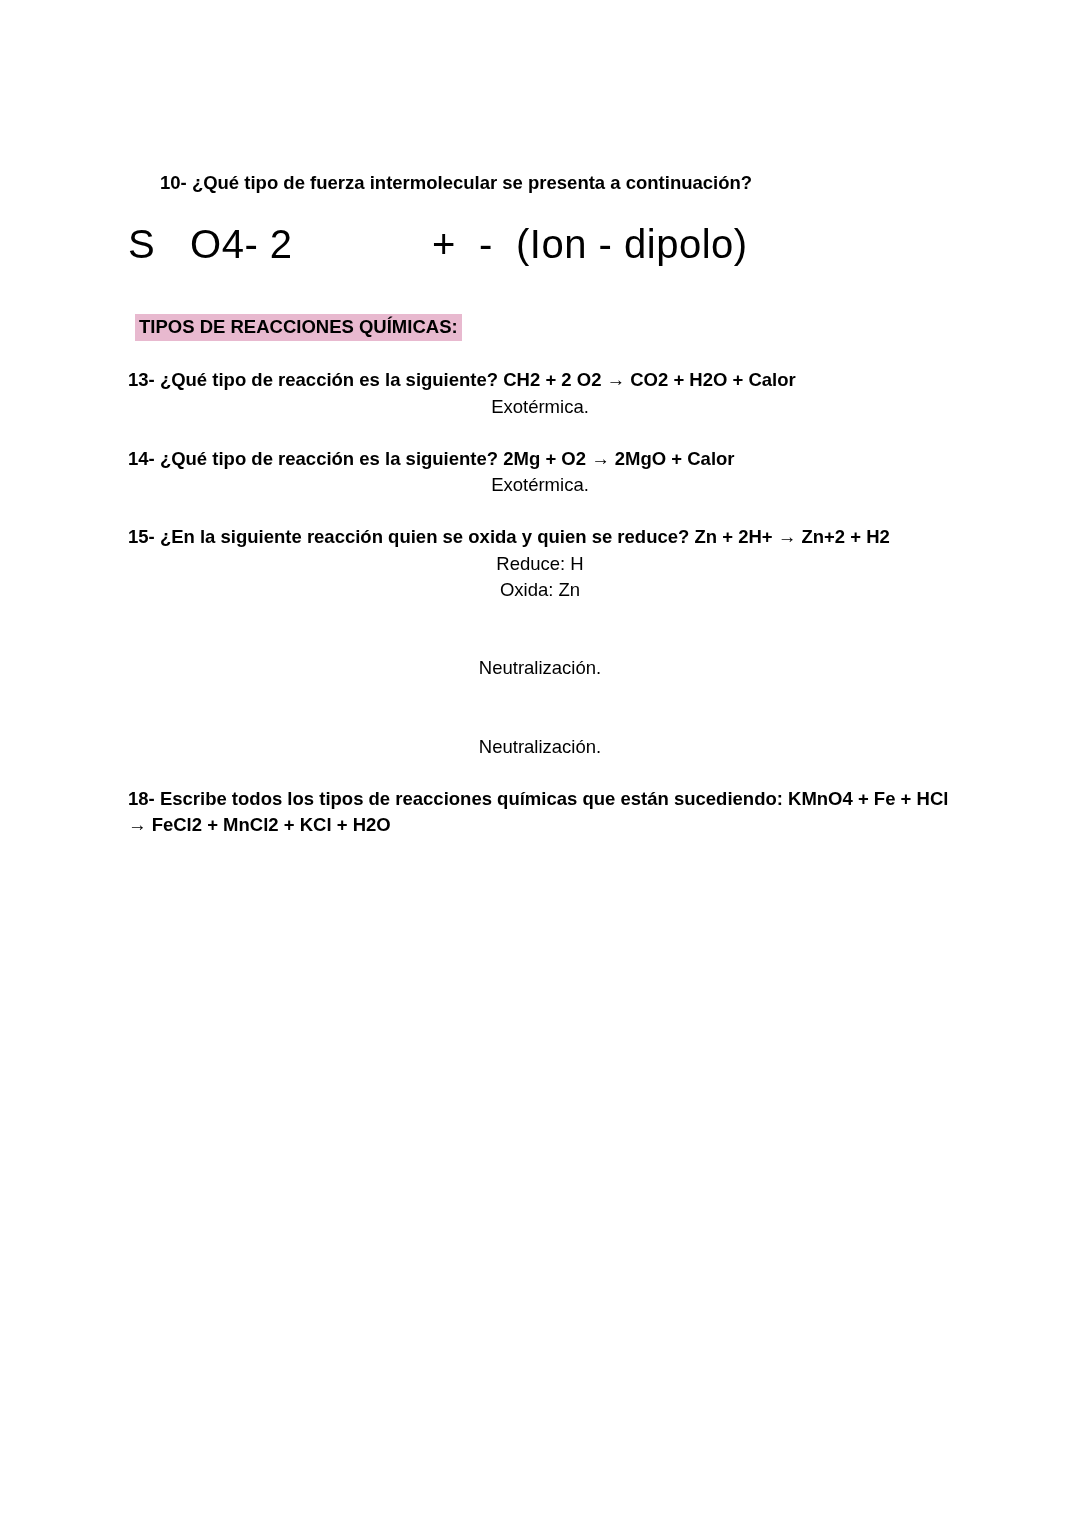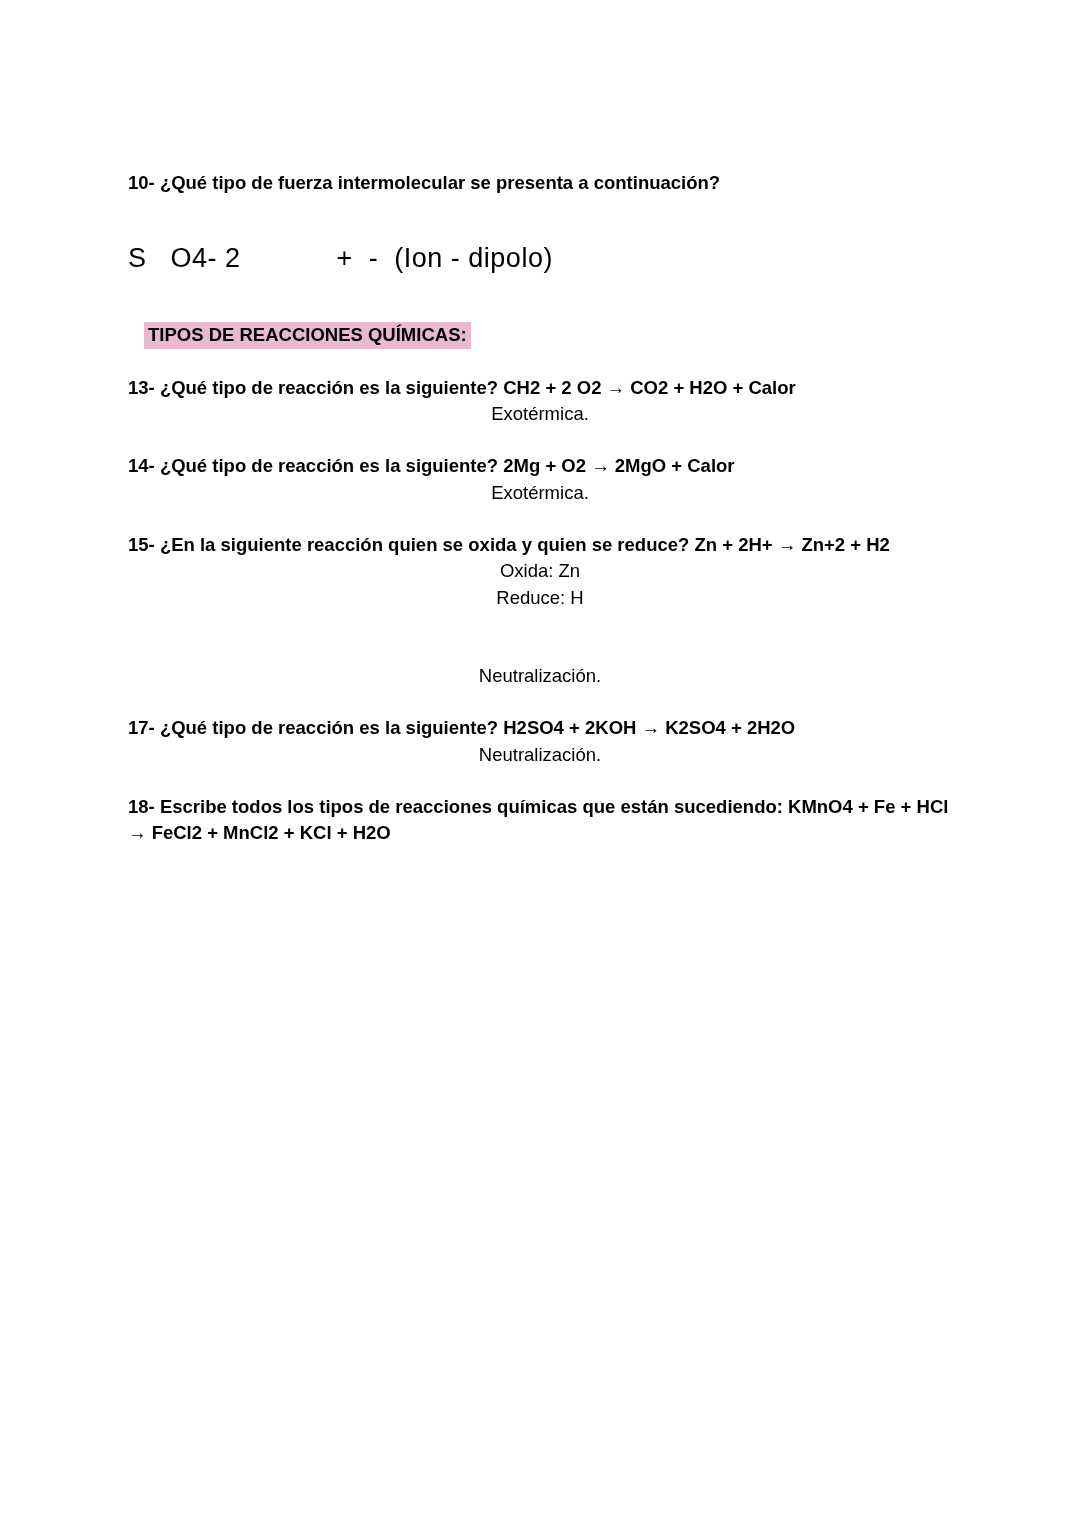--- a/index.html
+++ b/index.html
@@ -31,39 +31,40 @@
   }
   .q-answer {
     font-weight: normal;
   }
   .answer-line {
     font-weight: normal;
     display: block;
     text-align: center;
   }
   .big-formula {
-    font-size: 27px;
+    font-size: 40px;
     line-height: 1.1;
-    margin: 48px 0 44px 0;
+    margin: 26px 0 44px 0;
     letter-spacing: 0.5px;
     white-space: pre;
   }
   .section-header {
     display: inline-block;
     font-weight: bold;
     font-size: 18.5px;
     background: #e8b9cf;
     padding: 2px 4px 3px 4px;
     margin: 4px 0 26px 0;
   }
   .section-header-wrap {
-    margin: 0 0 0 16px;
+    margin: 0 0 0 7px;
   }
   .first-q {
     margin-top: 0;
+    margin-left: 32px;
   }
 </style>
 </head>
 <body>
 
 <div class="page">
 
   <p class="q-block first-q">
     <span class="q-label">10- ¿Qué tipo de fuerza intermolecular se presenta a continuación?</span>
   </p>
@@ -81,31 +82,31 @@
     <span class="answer-line">Exotérmica.</span>
   </p>
 
   <p class="q-block">
     <span class="q-label">14- ¿Qué tipo de reacción es la siguiente? 2Mg + O2 → 2MgO + Calor</span><br>
     <span class="answer-line">Exotérmica.</span>
   </p>
 
   <p class="q-block">
     <span class="q-label">15- ¿En la siguiente reacción quien se oxida y quien se reduce? Zn + 2H+ → Zn+2 + H2</span><br>
+    <span class="answer-line">Reduce: H</span>
     <span class="answer-line">Oxida: Zn</span>
-    <span class="answer-line">Reduce: H</span>
   </p>
 
   <p class="q-block">
     <br>
     <span class="answer-line">Neutralización.</span>
   </p>
 
   <p class="q-block">
-    <span class="q-label">17- ¿Qué tipo de reacción es la siguiente? H2SO4 + 2KOH → K2SO4 + 2H2O</span><br>
+    <br>
     <span class="answer-line">Neutralización.</span>
   </p>
 
   <p class="q-block">
     <span class="q-label">18- Escribe todos los tipos de reacciones químicas que están sucediendo: KMnO4 + Fe + HCl → FeCl2 + MnCl2 + KCl + H2O</span><br>
   </p>
 
 
 
 

